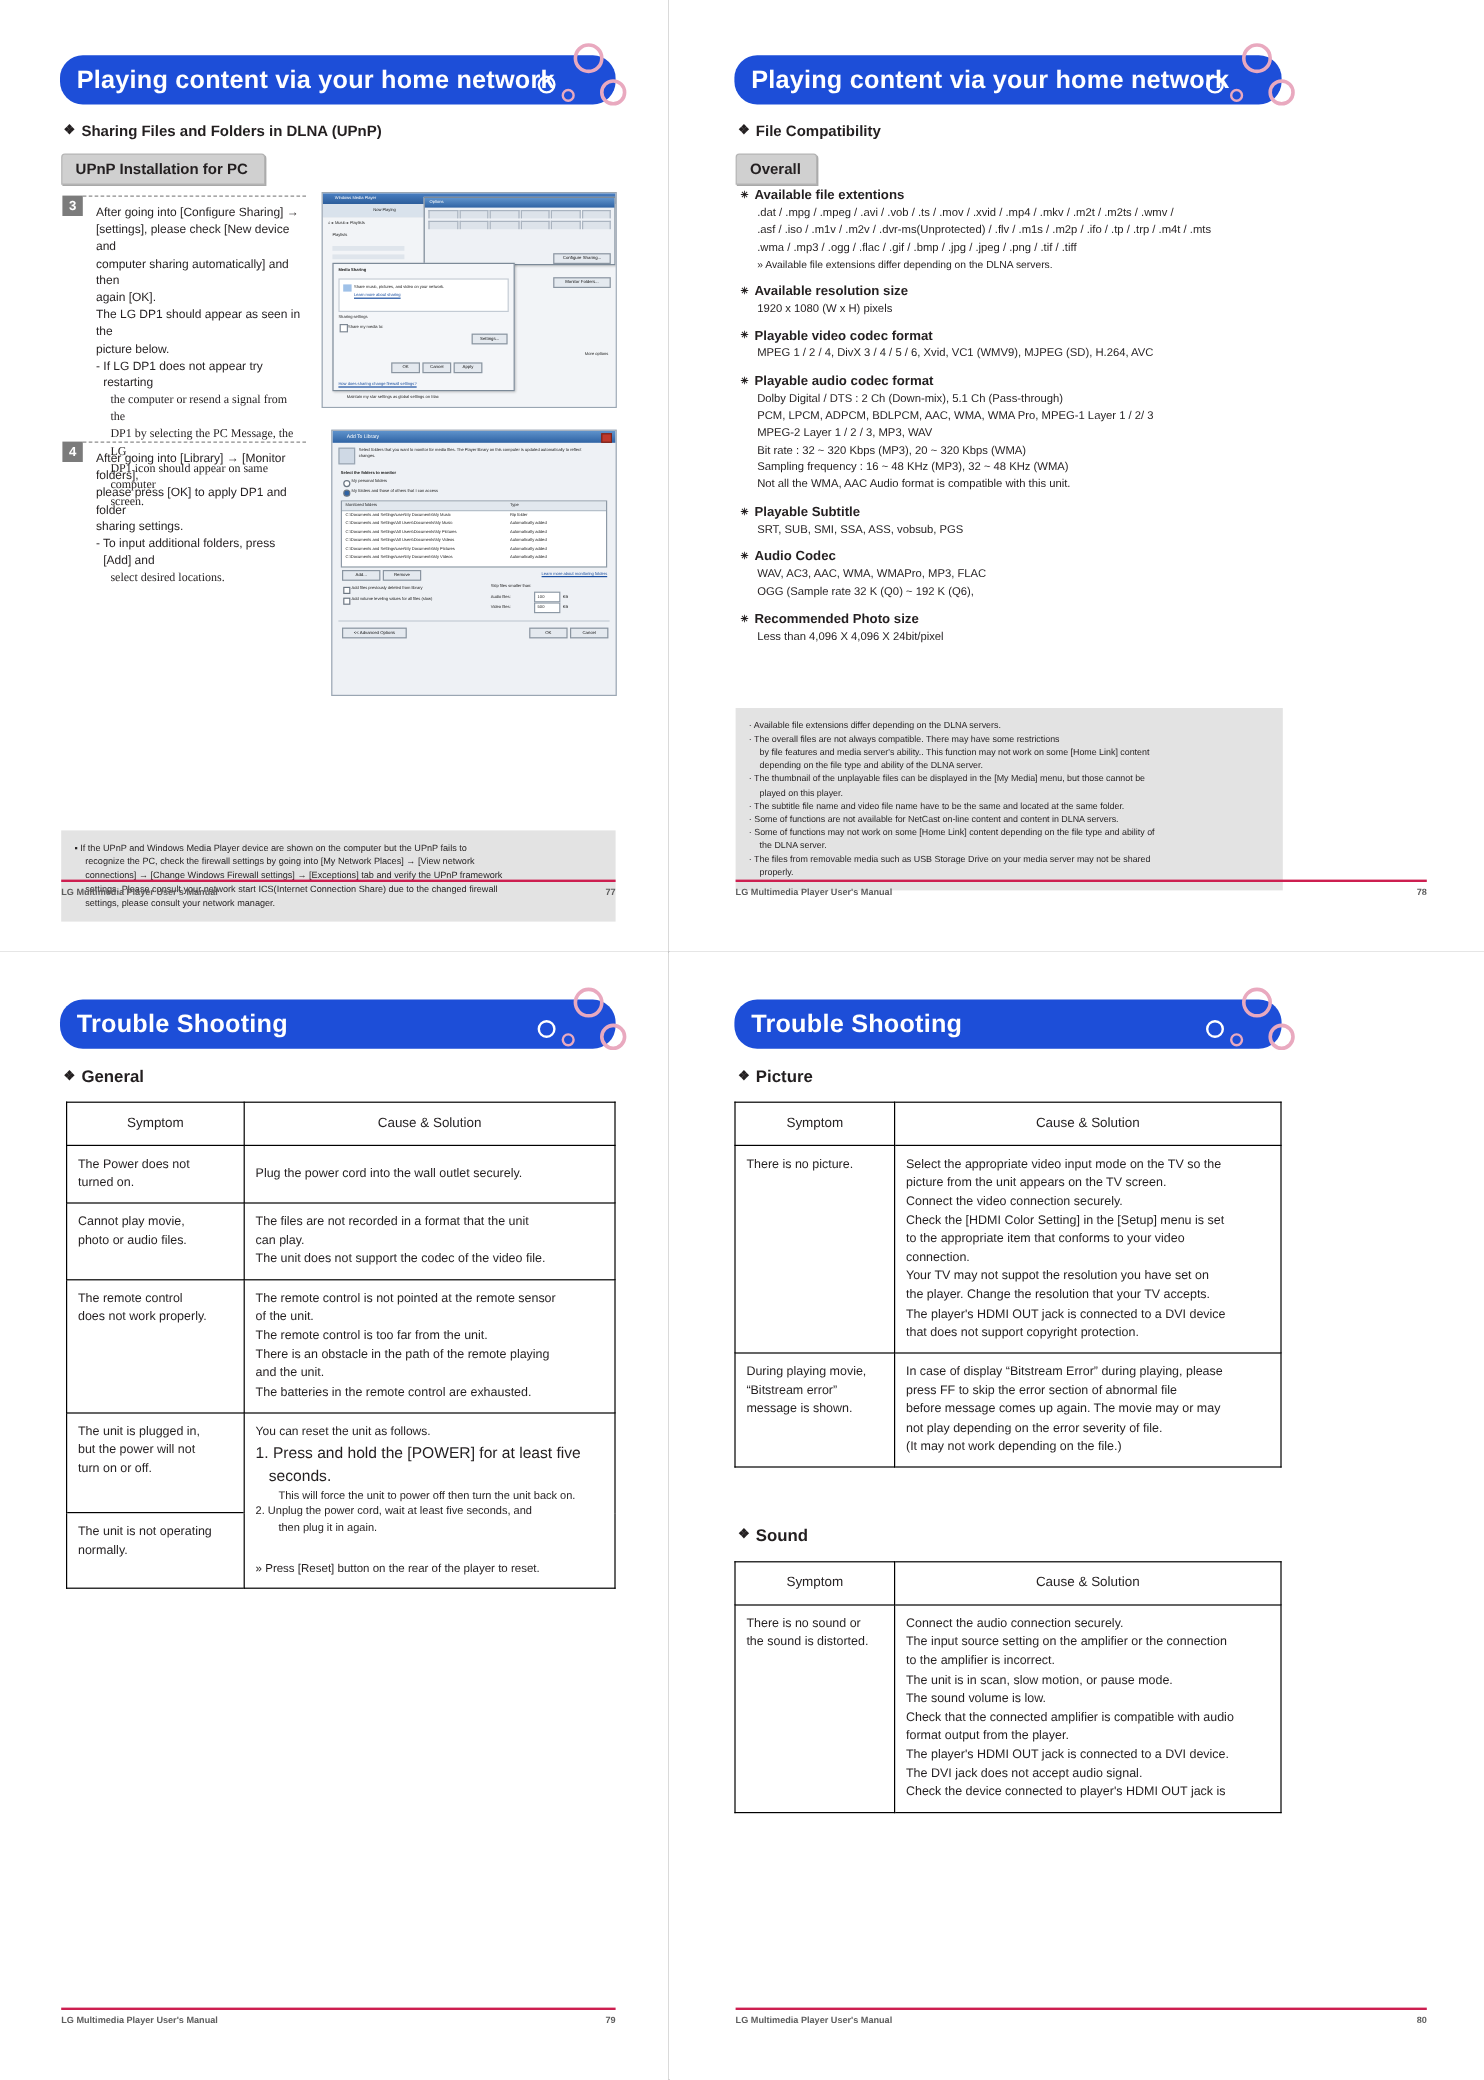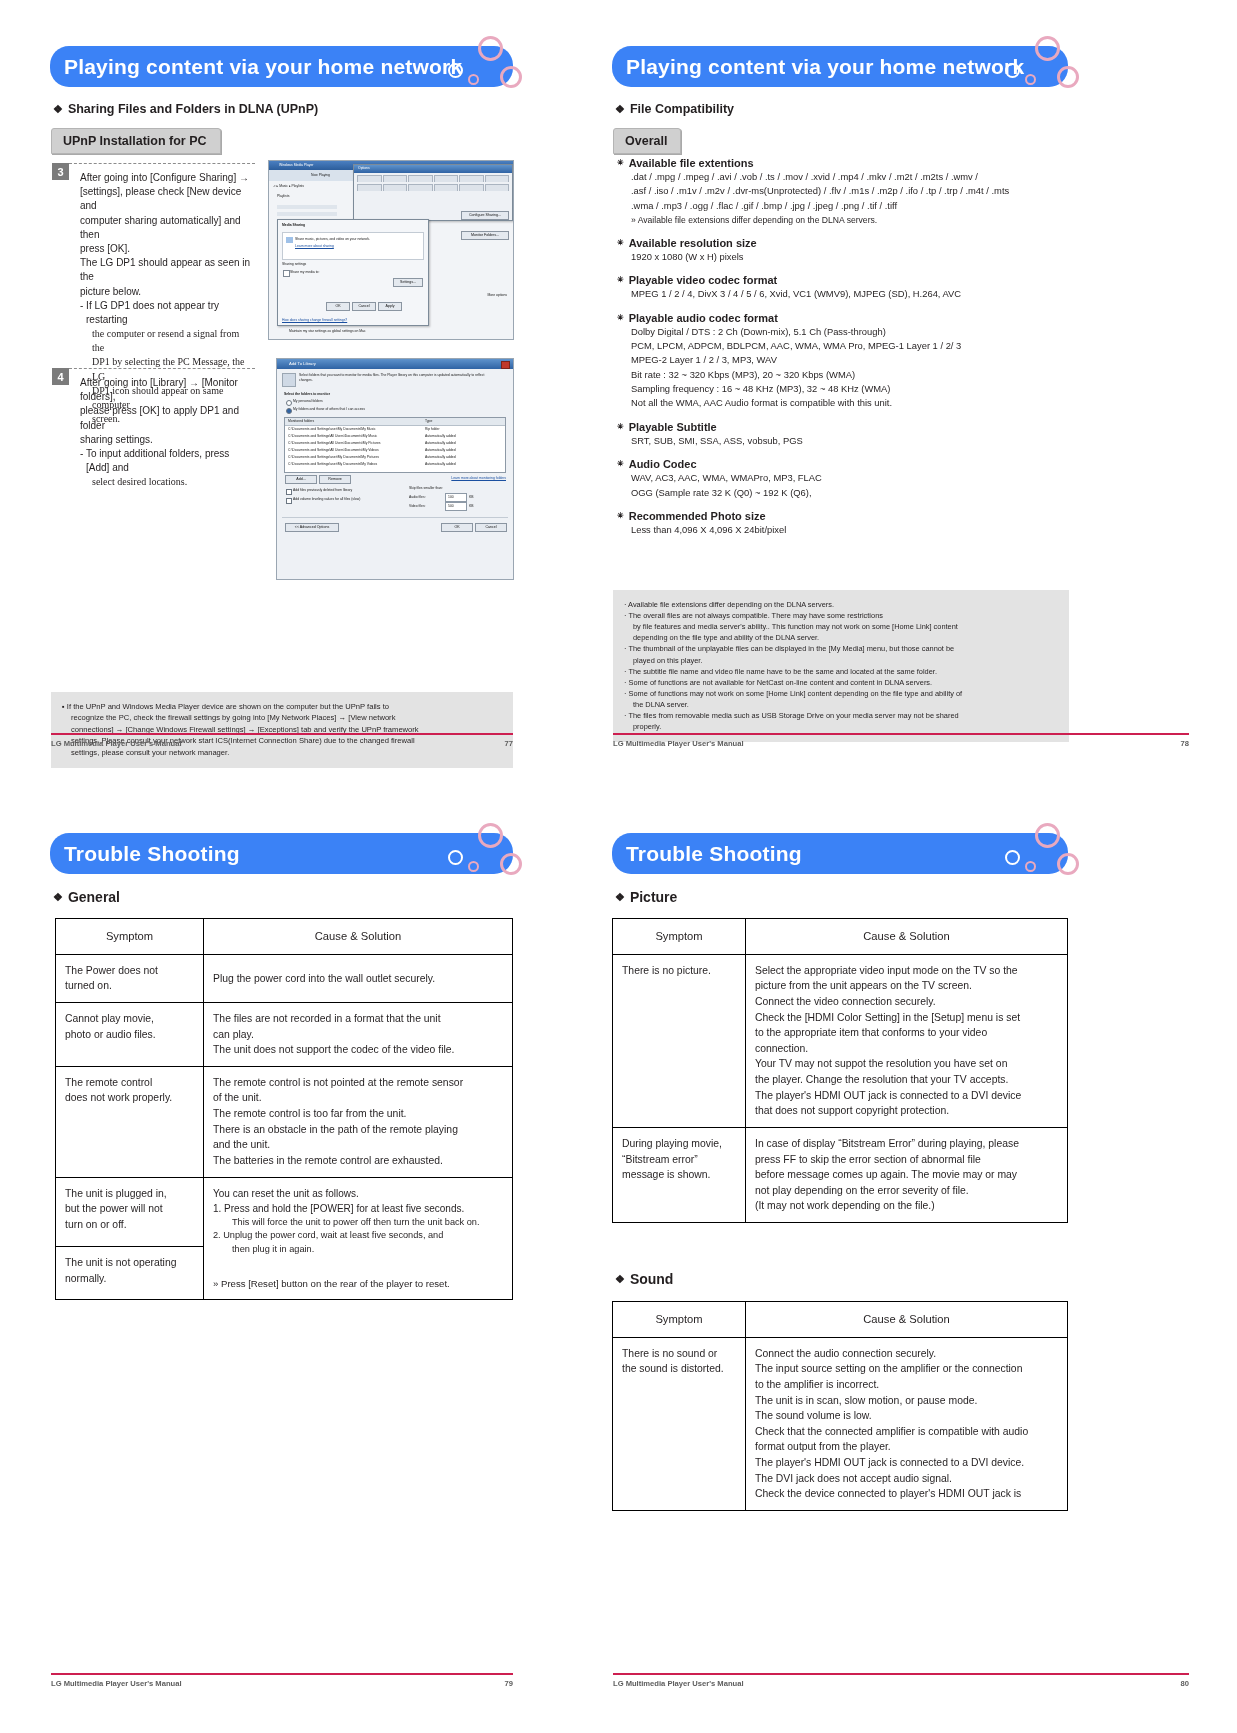--- a/index.html
+++ b/index.html
@@ -43,21 +43,21 @@
     position: absolute;
     left: 0; right: 0;
     height: 1px;
     background: #000;
   }
 
   
   .banner {
     position: relative;
     height: 41px;
-    background: #3b82f6;
+    background: #1d4ed8;
     overflow: visible;
     border-radius: 19px;
   }
   .banner-title {
     position: absolute;
     left: 14px;
     top: 50%;
     transform: translateY(-50%);
     color: #fff;
     font-size: 21px;
@@ -319,21 +319,21 @@
       <span class="tabchip">UPnP Installation for PC</span>
     </div>
 
     <div class="step" style="position:absolute; left:52px; top:163px; width:200px;">
       <div class="step-num">3</div>
       <div class="step-dash" style="width:186px;"></div>
       <div class="step-body">
         <p>After going into [Configure Sharing] →</p>
         <p>[settings], please check [New device and</p>
         <p>computer sharing automatically] and then</p>
-        <p>press [OK].</p>
+        <p>again [OK].</p>
         <p>The LG DP1 should appear as seen in the</p>
         <p>picture below.</p>
         <p class="ind1">- If LG DP1 does not appear try restarting</p>
         <p class="ind2">the computer or resend a signal from the</p>
         <p class="ind2">DP1 by selecting the PC Message, the LG</p>
         <p class="ind2">DP1 icon should appear on same computer</p>
         <p class="ind2">screen.</p>
       </div>
     </div>
 
@@ -660,21 +660,21 @@
             </td>
           </tr>
           <tr>
             <td class="cellnoborder">
               <p>The unit is plugged in,</p>
               <p>but the power will not</p>
               <p>turn on or off.</p>
             </td>
             <td rowspan="2" style="font-size:10px;">
               <p>You can reset the unit as follows.</p>
-              <p class="nb" style="font-size:10px;">1. Press and hold the [POWER] for at least five seconds.</p>
+              <p class="nb" style="font-size:13px;">1. Press and hold the [POWER] for at least five seconds.</p>
               <p class="nbi" style="font-size:9.2px;">   This will force the unit to power off then turn the unit back on.</p>
               <p class="nb" style="font-size:9.2px;">2. Unplug the power cord, wait at least five seconds, and</p>
               <p class="nbi" style="font-size:9.2px;">    then plug it in again.</p>
               <p style="margin-top:20px; font-size:9.6px;">» Press [Reset] button on the rear of the player to reset.</p>
             </td>
           </tr>
           <tr>
             <td>
               <p>The unit is not operating</p>
               <p>normally.</p>

